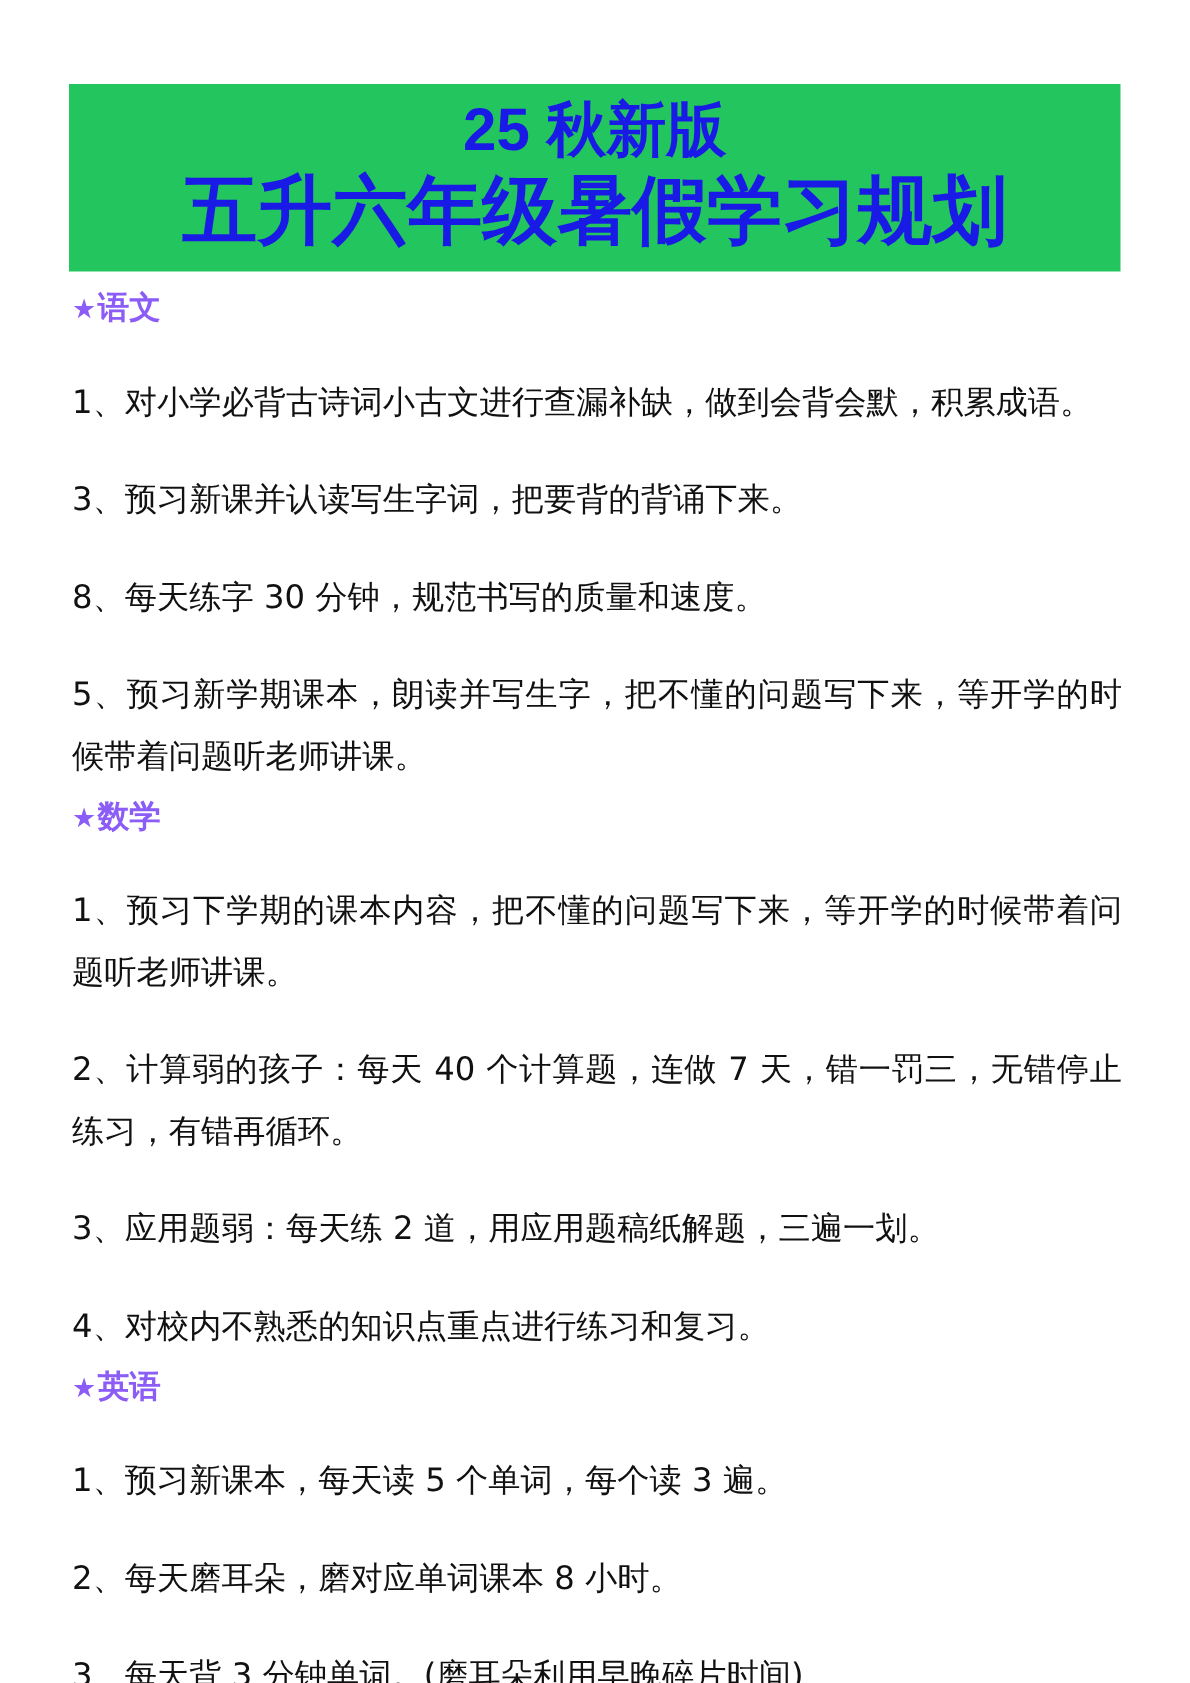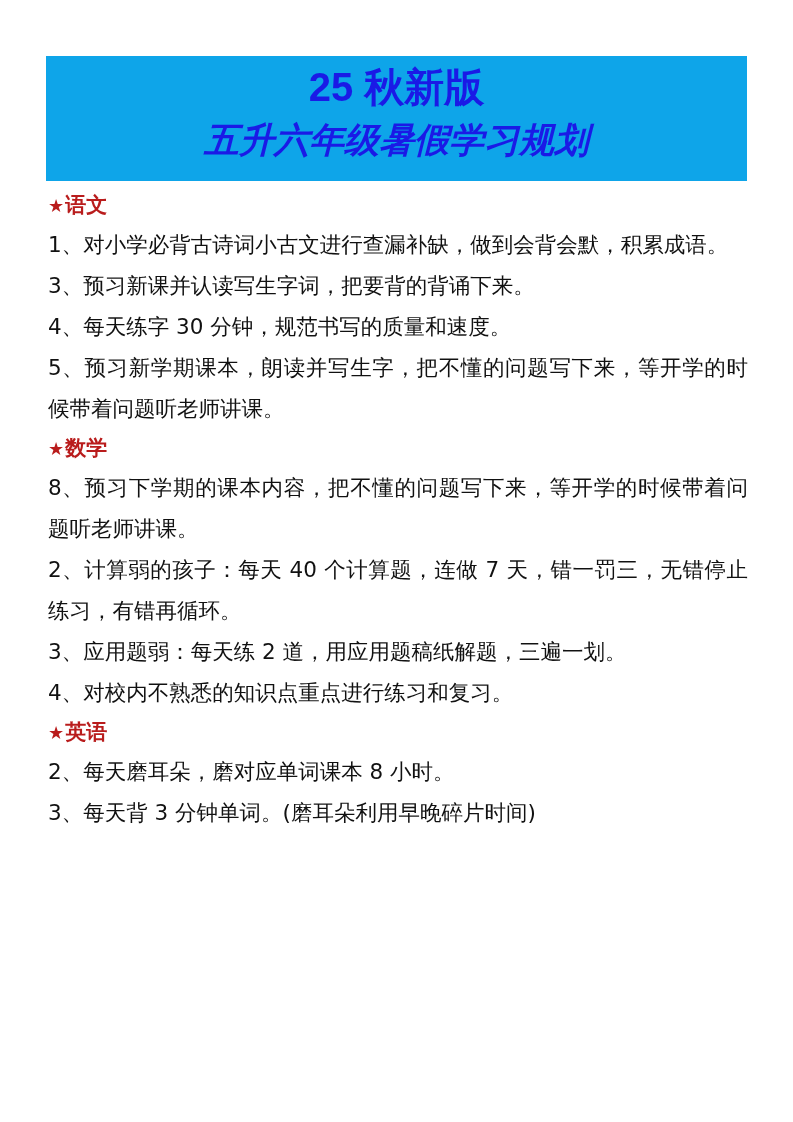--- a/index.html
+++ b/index.html
@@ -14,95 +14,96 @@
       overflow: hidden;
       font-family: "DejaVu Sans", "Liberation Sans", sans-serif;
       color: #111111;
     }
     .title-band {
       position: absolute;
       left: 46px;
       top: 56px;
       width: 701px;
       height: 125px;
-      background: #0ea5e9;
+      background: #22c55e;
       text-align: center;
     }
     .title-line {
       display: block;
       color: #1a1ae6;
       font-weight: bold;
       font-family: "Liberation Sans", "DejaVu Sans", sans-serif;
       letter-spacing: 0px;
     }
     .title-line.l1 {
       font-size: 40px;
       line-height: 46px;
       margin-top: 8px;
     }
     .title-line.l2 {
-      font-size: 35px;
+      font-size: 50px;
       line-height: 60px;
-      font-style: italic;
     }
     .content {
       position: absolute;
       left: 48px;
       top: 186px;
       width: 700px;
     }
     .section-header {
-      color: #b91c1c;
+      color: #8b5cf6;
       font-weight: bold;
       font-size: 21px;
       line-height: 38px;
       height: 38px;
     }
     .section-header .star {
       font-size: 18px;
       margin-right: 1px;
     }
     .item {
       font-size: 21.5px;
       line-height: 41px;
       text-align: justify;
       word-break: break-all;
+      margin-top: 24px;
     }
   </style>
 </head>
 <body>
 
 <div class="title-band">
   <span class="title-line l1">25 秋新版</span>
   <span class="title-line l2">五升六年级暑假学习规划</span>
 </div>
 
 <div class="content">
 
   <div class="section">
     <div class="section-header">
       <span class="star">★</span><span>语文</span>
     </div>
     <div class="item">1、对小学必背古诗词小古文进行查漏补缺，做到会背会默，积累成语。</div>
     <div class="item">3、预习新课并认读写生字词，把要背的背诵下来。</div>
-    <div class="item">4、每天练字 30 分钟，规范书写的质量和速度。</div>
+    <div class="item">8、每天练字 30 分钟，规范书写的质量和速度。</div>
     <div class="item">5、预习新学期课本，朗读并写生字，把不懂的问题写下来，等开学的时候带着问题听老师讲课。</div>
   </div>
 
   <div class="section">
     <div class="section-header">
       <span class="star">★</span><span>数学</span>
     </div>
-    <div class="item">8、预习下学期的课本内容，把不懂的问题写下来，等开学的时候带着问题听老师讲课。</div>
+    <div class="item">1、预习下学期的课本内容，把不懂的问题写下来，等开学的时候带着问题听老师讲课。</div>
     <div class="item">2、计算弱的孩子：每天 40 个计算题，连做 7 天，错一罚三，无错停止练习，有错再循环。</div>
     <div class="item">3、应用题弱：每天练 2 道，用应用题稿纸解题，三遍一划。</div>
     <div class="item">4、对校内不熟悉的知识点重点进行练习和复习。</div>
   </div>
 
   <div class="section">
     <div class="section-header">
       <span class="star">★</span><span>英语</span>
     </div>
+    <div class="item">1、预习新课本，每天读 5 个单词，每个读 3 遍。</div>
     <div class="item">2、每天磨耳朵，磨对应单词课本 8 小时。</div>
     <div class="item">3、每天背 3 分钟单词。(磨耳朵利用早晚碎片时间)</div>
   </div>
 
 </div>
 
 </body></html>

